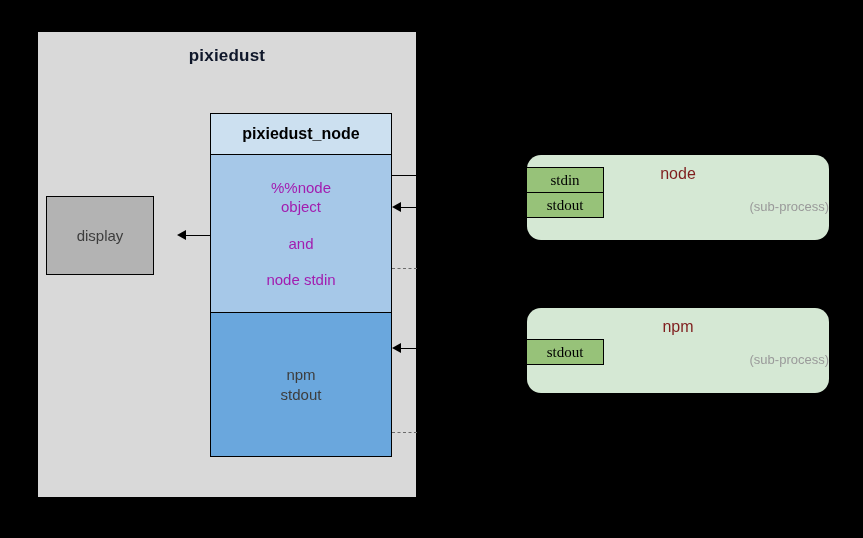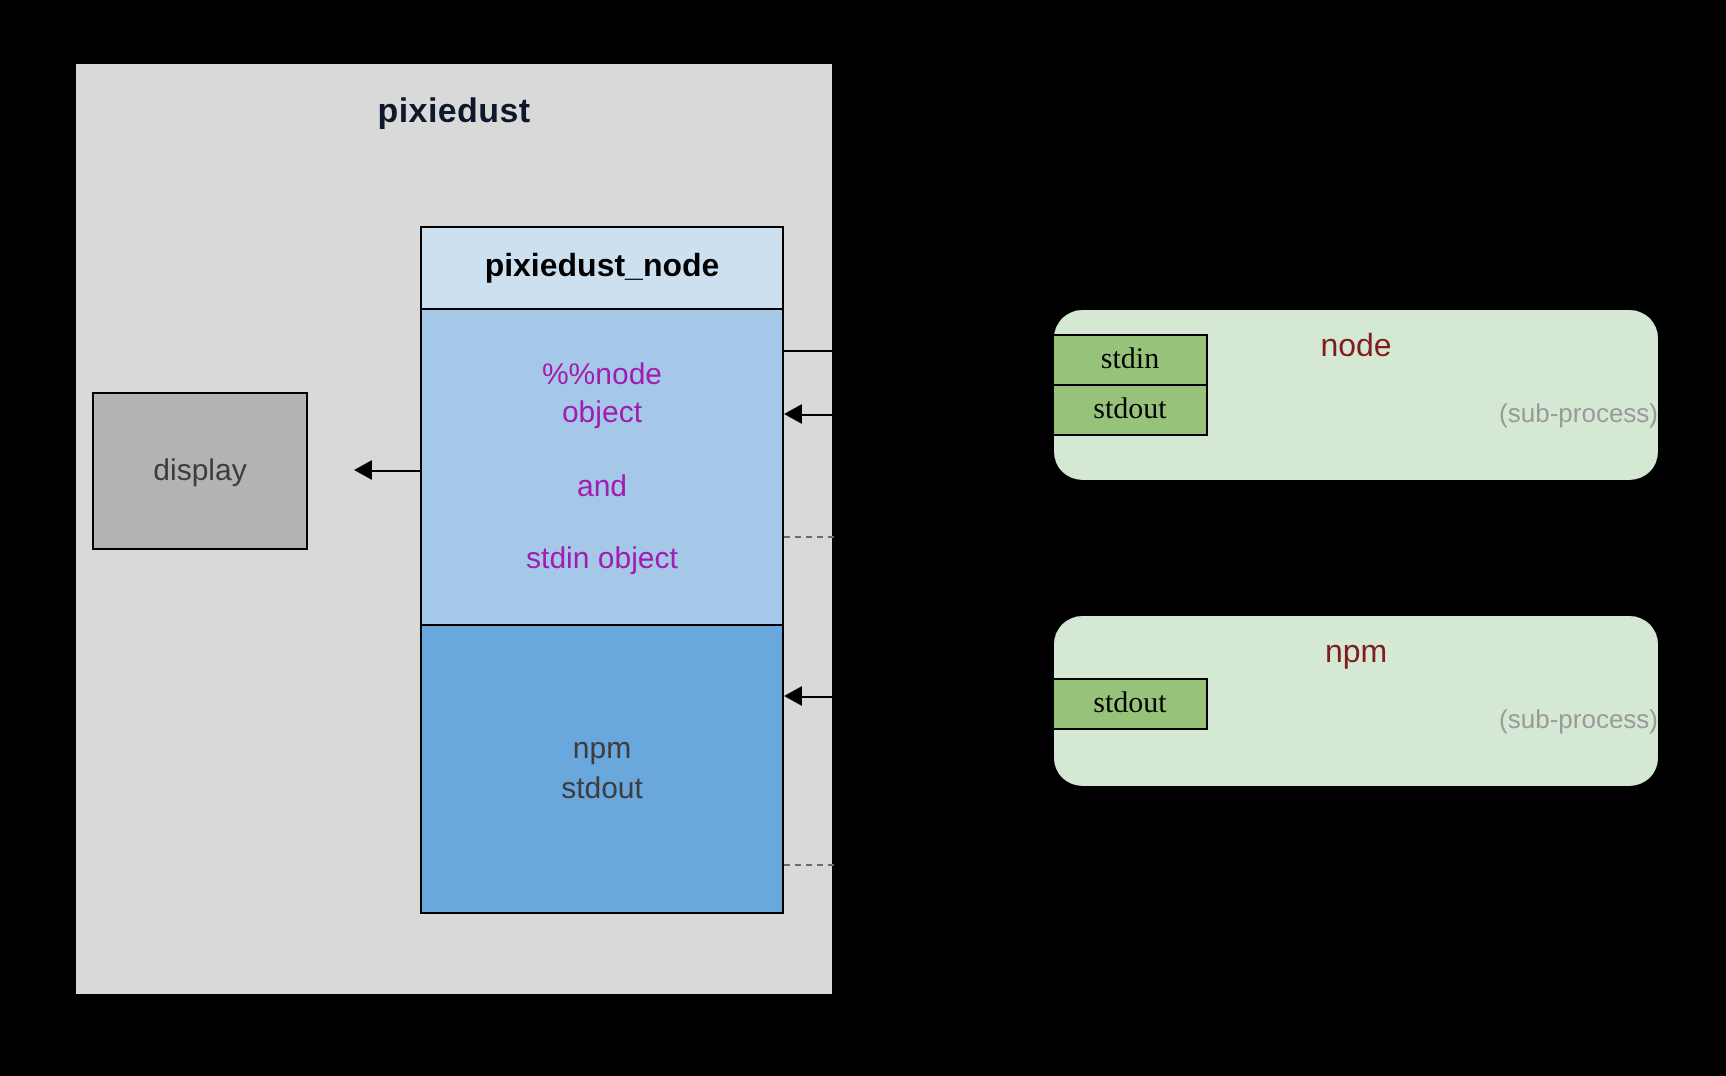--- a/index.html
+++ b/index.html
@@ -98,21 +98,21 @@
   <div class="node-header">
     <span>pixiedust_node</span>
   </div>
 
   <div class="node-body">
     <span class="lines">
       <span>%%node</span><br>
       <span>object</span>
     </span>
     <span>and</span>
-    <span>stdin object</span>
+    <span>node stdin</span>
   </div>
 
   <div class="npm-body">
     <span class="lines">
       <span>npm</span><br>
       <span>stdout</span>
     </span>
   </div>
 
   <div class="hline" style="left:186px;top:235px;width:24px;"></div>

